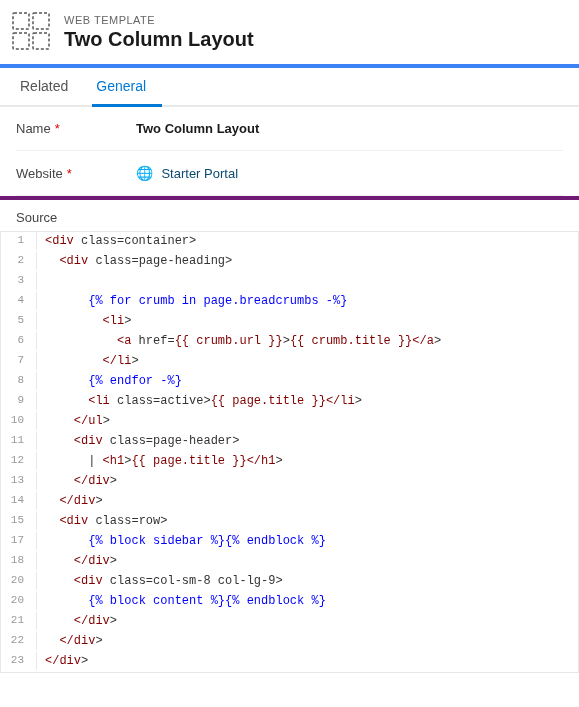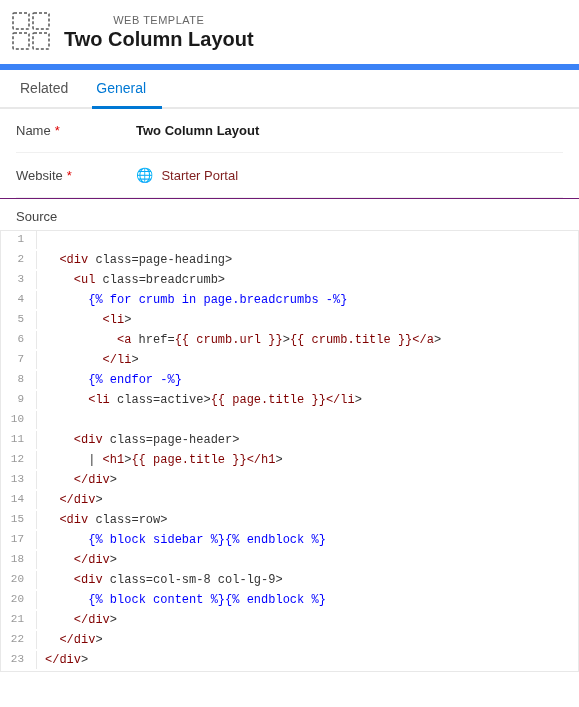--- a/index.html
+++ b/index.html
@@ -15,22 +15,21 @@
       color: #333;
       width: 579px;
       min-height: 707px;
     }
 
     
     .header {
       display: flex;
       align-items: center;
       padding: 12px 8px 12px 12px;
-      border-bottom: 6px solid #3b82f6;
-      text-align: center;
+      border-bottom: 4px solid #3b82f6;
     }
 
     .header-icon {
       width: 40px;
       height: 40px;
       margin-right: 12px;
       flex-shrink: 0;
     }
 
     .header-text {
@@ -108,36 +107,36 @@
     }
 
     .field-value-text {
       font-size: 13px;
       font-weight: 700;
       color: #1a1a1a;
     }
 
     .field-value-link {
       font-size: 13px;
-      color: #7f1d1d;
+      color: #0c4a6e;
       text-decoration: none;
       font-weight: 500;
     }
 
     .globe-icon {
       color: #0078d4;
       font-size: 14px;
     }
 
     
     .source-label {
       padding: 10px 16px 6px 16px;
       font-size: 13px;
       color: #444;
-      border-top: 1px solid #701a75;
+      border-top: 4px solid #701a75;
     }
 
     .code-block {
       background: #fff;
       border: 1px solid #e8e8e8;
       margin: 0 0 0 0;
       font-family: 'Courier New', Courier, monospace;
       font-size: 12px;
       overflow-x: auto;
     }
@@ -217,28 +216,28 @@
       <a href="#" class="field-value-link">Starter Portal</a>
     </div>
   </div>
 </div>
 
 <div class="source-label">Source</div>
 
 <div class="code-block" id="code-container">
 <div class="code-line">
       <span class="line-number">1</span>
+      <span class="code-content"><span class="tag">&lt;div</span> class=container&gt;</span>
     </div>
     <div class="code-line">
       <span class="line-number">2</span>
       <span class="code-content">  <span class="tag">&lt;div</span> class=page-heading&gt;</span>
     </div>
     <div class="code-line">
       <span class="line-number">3</span>
-      <span class="code-content">    <span class="tag">&lt;ul</span> class=breadcrumb&gt;</span>
     </div>
     <div class="code-line">
       <span class="line-number">4</span>
       <span class="code-content">      <span class="template">{% for crumb in page.breadcrumbs -%}</span></span>
     </div>
     <div class="code-line">
       <span class="line-number">5</span>
       <span class="code-content">        <span class="tag">&lt;li</span>&gt;</span>
     </div>
     <div class="code-line">
@@ -252,20 +251,21 @@
     <div class="code-line">
       <span class="line-number">8</span>
       <span class="code-content">      <span class="template">{% endfor -%}</span></span>
     </div>
     <div class="code-line">
       <span class="line-number">9</span>
       <span class="code-content">      <span class="tag">&lt;li</span> class=active&gt;<span class="var">{{ page.title }}</span><span class="tag">&lt;/li</span>&gt;</span>
     </div>
     <div class="code-line">
       <span class="line-number">10</span>
+      <span class="code-content">    <span class="tag">&lt;/ul</span>&gt;</span>
     </div>
     <div class="code-line">
       <span class="line-number">11</span>
       <span class="code-content">    <span class="tag">&lt;div</span> class=page-header&gt;</span>
     </div>
     <div class="code-line">
       <span class="line-number">12</span>
       <span class="code-content">      | <span class="tag">&lt;h1</span>&gt;<span class="var">{{ page.title }}</span><span class="tag">&lt;/h1</span>&gt;</span>
     </div>
     <div class="code-line">

